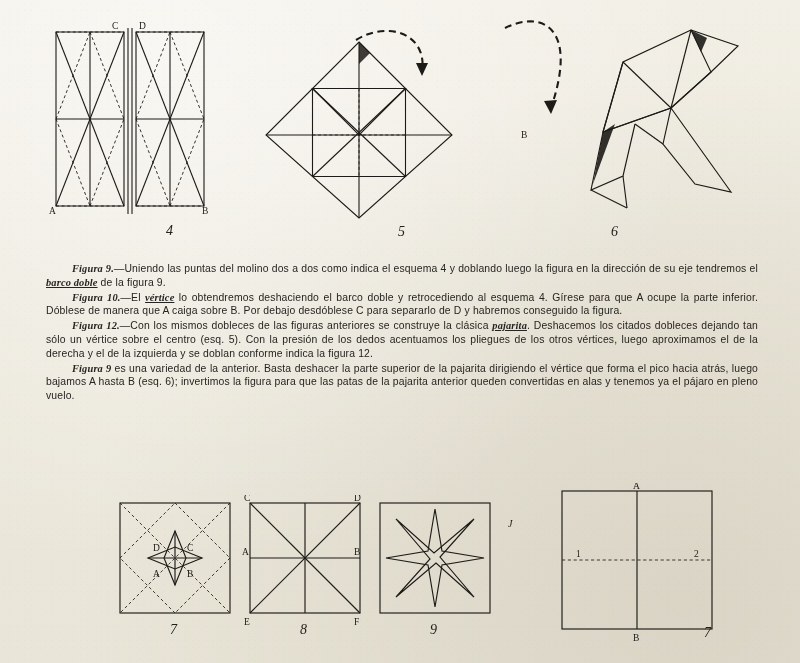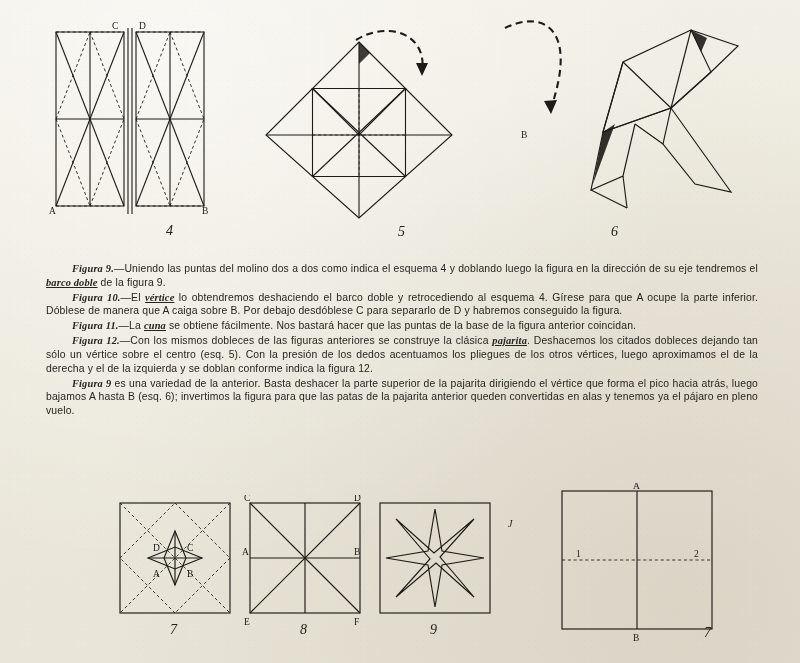--- a/index.html
+++ b/index.html
@@ -229,23 +229,20 @@
 <div id="textblock">
 
   <p class="indent">
     <span class="figref">Figura 9.—</span><span>Uniendo las puntas del molino dos a dos como indica el esquema 4 y doblando luego la figura en la dirección de su eje tendremos el <span class="bi">barco doble</span> de la figura 9.</span>
   </p>
 
   <p class="indent">
     <span class="figref">Figura 10.—</span><span>El <span class="bi">vértice</span> lo obtendremos deshaciendo el barco doble y retrocediendo al esquema 4. Gírese para que A ocupe la parte inferior. Dóblese de manera que A caiga sobre B. Por debajo desdóblese C para separarlo de D y habremos conseguido la figura.</span>
   </p>
 
-  <p class="indent">
-    <span class="figref">Figura 11.—</span><span>La <span class="bi">cuna</span> se obtiene fácilmente. Nos bastará hacer que las puntas de la base de la figura anterior coincidan.</span>
-  </p>
 
   <p class="indent">
     <span class="figref">Figura 12.—</span><span>Con los mismos dobleces de las figuras anteriores se construye la clásica <span class="bi">pajarita</span>. Deshacemos los citados dobleces dejando tan sólo un vértice sobre el centro (esq. 5). Con la presión de los dedos acentuamos los pliegues de los otros vértices, luego aproximamos el de la derecha y el de la izquierda y se doblan conforme indica la figura 12.</span>
   </p>
 
   <p class="indent">
     <span class="figref">Figura 9 </span><span>es una variedad de la anterior. Basta deshacer la parte superior de la pajarita dirigiendo el vértice que forma el pico hacia atrás, luego bajamos A hasta B (esq. 6); invertimos la figura para que las patas de la pajarita anterior queden convertidas en alas y tenemos ya el pájaro en pleno vuelo.</span>
   </p>
 </div>
 

